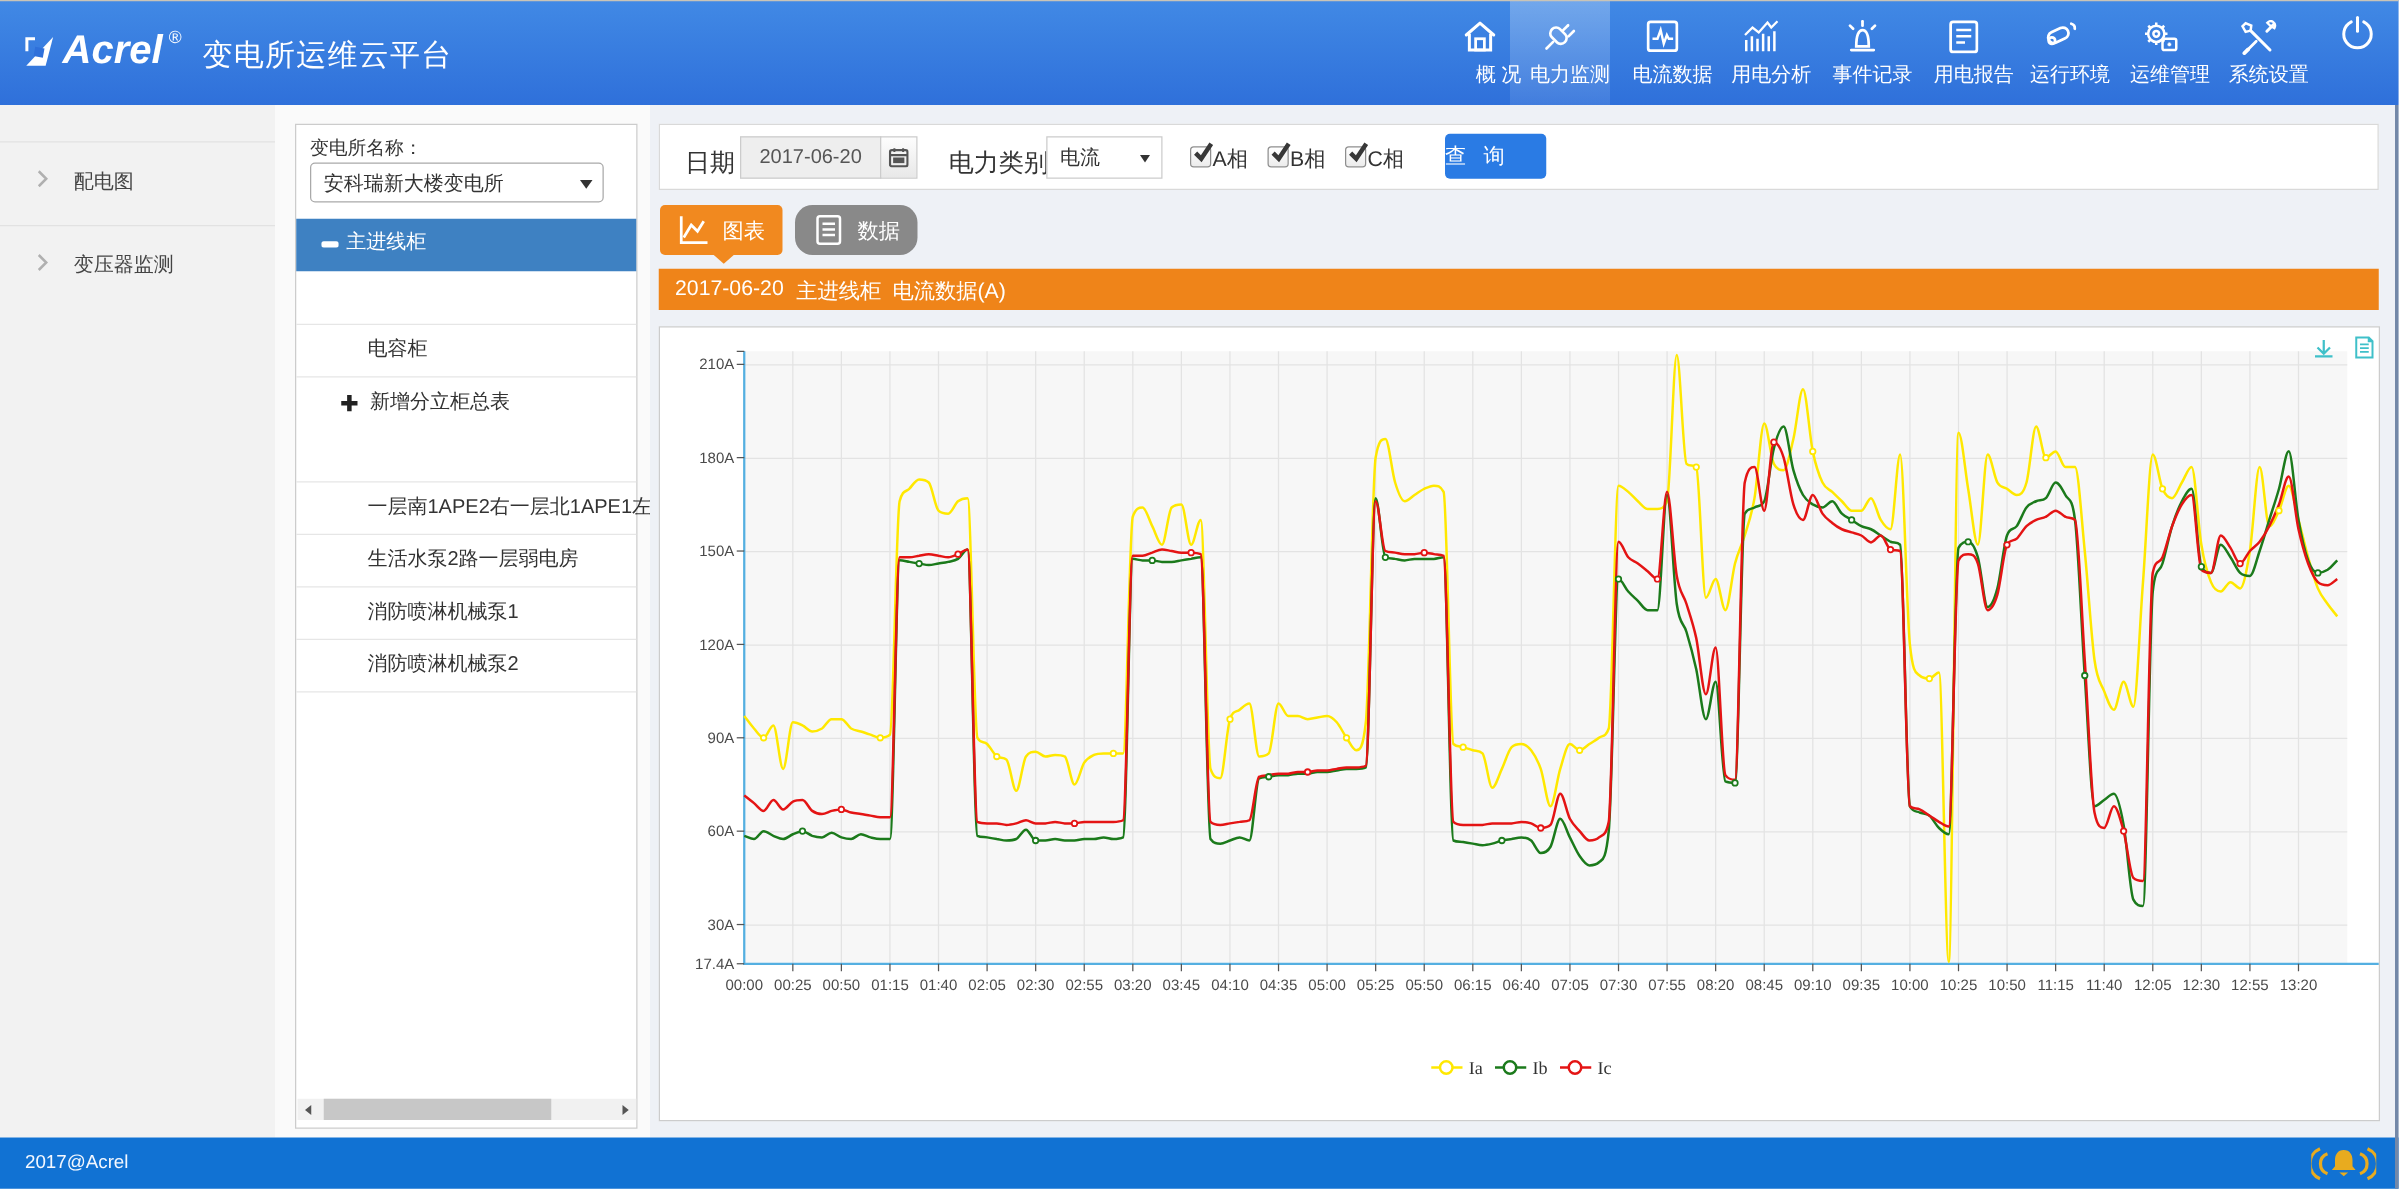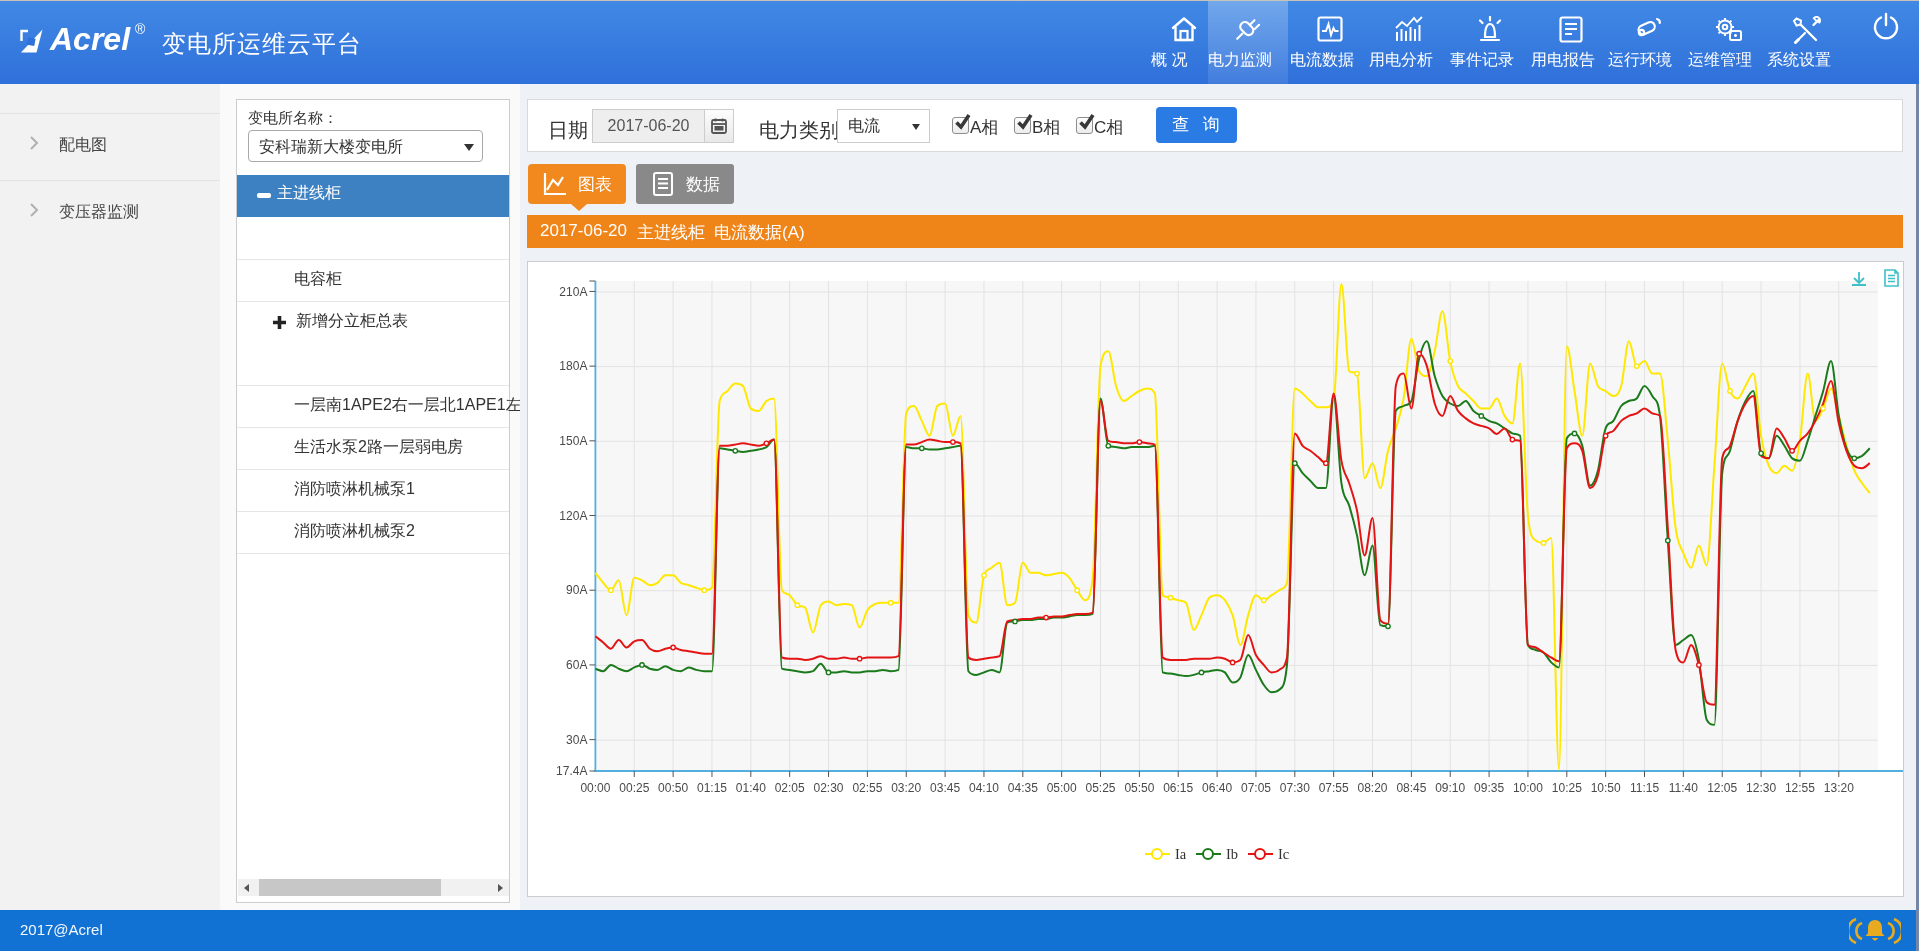--- a/index.html
+++ b/index.html
@@ -4,21 +4,21 @@
 *{margin:0;padding:0;box-sizing:border-box}
 html,body{width:1919px;height:951px;overflow:hidden;font-family:"Liberation Sans",sans-serif;background:#fafafa;position:relative}
 .abs{position:absolute}
 
 #hdr{position:absolute;left:0;top:0;width:1919px;height:84px;background:linear-gradient(180deg,#4189e5 0%,#2f70da 100%)}
 #topline{position:absolute;left:0;top:0;width:1919px;height:1px;background:#c9c4b7;z-index:9}
 #logo{position:absolute;left:19px;top:18px;width:320px;height:46px;color:#fff}
 #logotxt{position:absolute;left:31px;top:4px;font-size:32px;line-height:34px;font-weight:bold;font-style:italic}
 #logoreg{position:absolute;left:116px;top:3px;font-size:14px;font-style:normal;font-weight:normal}
 #title{position:absolute;left:162px;top:28px;font-size:24px;color:#fff;letter-spacing:1px;word-spacing:7px}
-.nav{position:absolute;top:0;height:84px;color:#fff;text-align:left}
+.nav{position:absolute;top:0;height:84px;color:#fff;text-align:right}
 .nav .ic{position:absolute;left:50%;transform:translateX(-50%);top:16px}
 .nav .lb{position:absolute;left:0;right:0;top:50px;font-size:16px;white-space:nowrap}
 #navhl{position:absolute;left:1208px;top:0;width:80px;height:84px;background:linear-gradient(180deg,rgba(255,255,255,.26),rgba(255,255,255,.09))}
 
 #sidebar{position:absolute;left:0;top:84px;width:220px;height:826px;background:#f2f2f2}
 .sitem{position:absolute;left:0;width:220px;height:63px;border-top:1px solid #e2e2e2;color:#444;font-size:16px}
 .sitem .ar{position:absolute;left:29px;top:22px;width:10px;height:10px;color:#aaa}
 .sitem .tx{position:absolute;left:59px;top:21px}
 
 #tree{position:absolute;left:236px;top:99px;width:274px;height:804px;background:#fff;border:1px solid #ccc}
@@ -32,24 +32,24 @@
 #mainbg{position:absolute;left:520px;top:84px;width:1396px;height:826px;background:#eef1f6}
 #toolbar{position:absolute;left:527px;top:99px;width:1376px;height:53px;background:#fff;border:1px solid #d9d9d9}
 .tlb{position:absolute;top:17px;font-size:20px;color:#333}
 #dinp{position:absolute;left:64px;top:9px;width:113px;height:34px;background:#eee;border:1px solid #ccc;font-size:16px;color:#555;text-align:center;line-height:32px}
 #dbtn{position:absolute;left:176px;top:9px;width:30px;height:34px;background:linear-gradient(#fdfdfd,#e8e8e8);border:1px solid #ccc}
 #psel{position:absolute;left:309px;top:9px;width:93px;height:34px;border:1px solid #ccc;border-radius:0;background:#fff;font-size:16px;color:#333}
 #psel .dn{position:absolute;right:9px;top:14px;width:0;height:0;border:4.5px solid transparent;border-top:6px solid #333}
 .ckb{position:absolute;top:17px;width:17px;height:17px;background:linear-gradient(#fff,#ececec);border:1px solid #8e8e8e;border-radius:3px}
 .ckm{position:absolute;top:12px;width:20px;height:20px}
 .ckl{position:absolute;top:16px;font-size:17px;color:#333}
-#qbtn{position:absolute;left:628px;top:7px;width:81px;height:36px;background:#2a7be4;border-radius:4px;color:#fff;font-size:17px;text-align:center;line-height:36px;letter-spacing:1px;word-spacing:7px}
+#qbtn{position:absolute;left:628px;top:7px;width:81px;height:36px;background:#2a7be4;border-radius:4px;color:#fff;font-size:17px;line-height:36px;letter-spacing:1px;word-spacing:7px}
 #tab1{position:absolute;left:528px;top:164px;width:98px;height:40px;background:#f1891f;border-radius:4px;color:#fff}
 #tab1tri{position:absolute;left:571px;top:204px;width:0;height:0;border:8px solid transparent;border-top:7px solid #f1891f}
-#tab2{position:absolute;left:636px;top:164px;width:98px;height:40px;background:#898989;border-radius:3px;color:#fff}
+#tab2{position:absolute;left:636px;top:164px;width:98px;height:40px;background:#898989;border-radius:14px;color:#fff}
 .tabic{position:absolute;left:14px;top:7px}
 .tabtx{position:absolute;left:50px;top:9px;font-size:17px}
 #banner{position:absolute;left:527px;top:215px;width:1376px;height:33px;background:#ef8419;color:#fff;font-size:17px}
 #banner span{position:absolute;top:6px}
 #chart{position:absolute;left:527px;top:261px;width:1377px;height:636px;background:#fff;border:1px solid #ccc}
 
 #hscroll{position:absolute;left:1px;top:779px;width:271px;height:17px;background:#f1f1f1}
 #hthumb{position:absolute;left:21px;top:0px;width:182px;height:17px;background:#c7c7c7}
 
 #footer{position:absolute;left:0;top:910px;width:1919px;height:52px;background:#1172d3}

